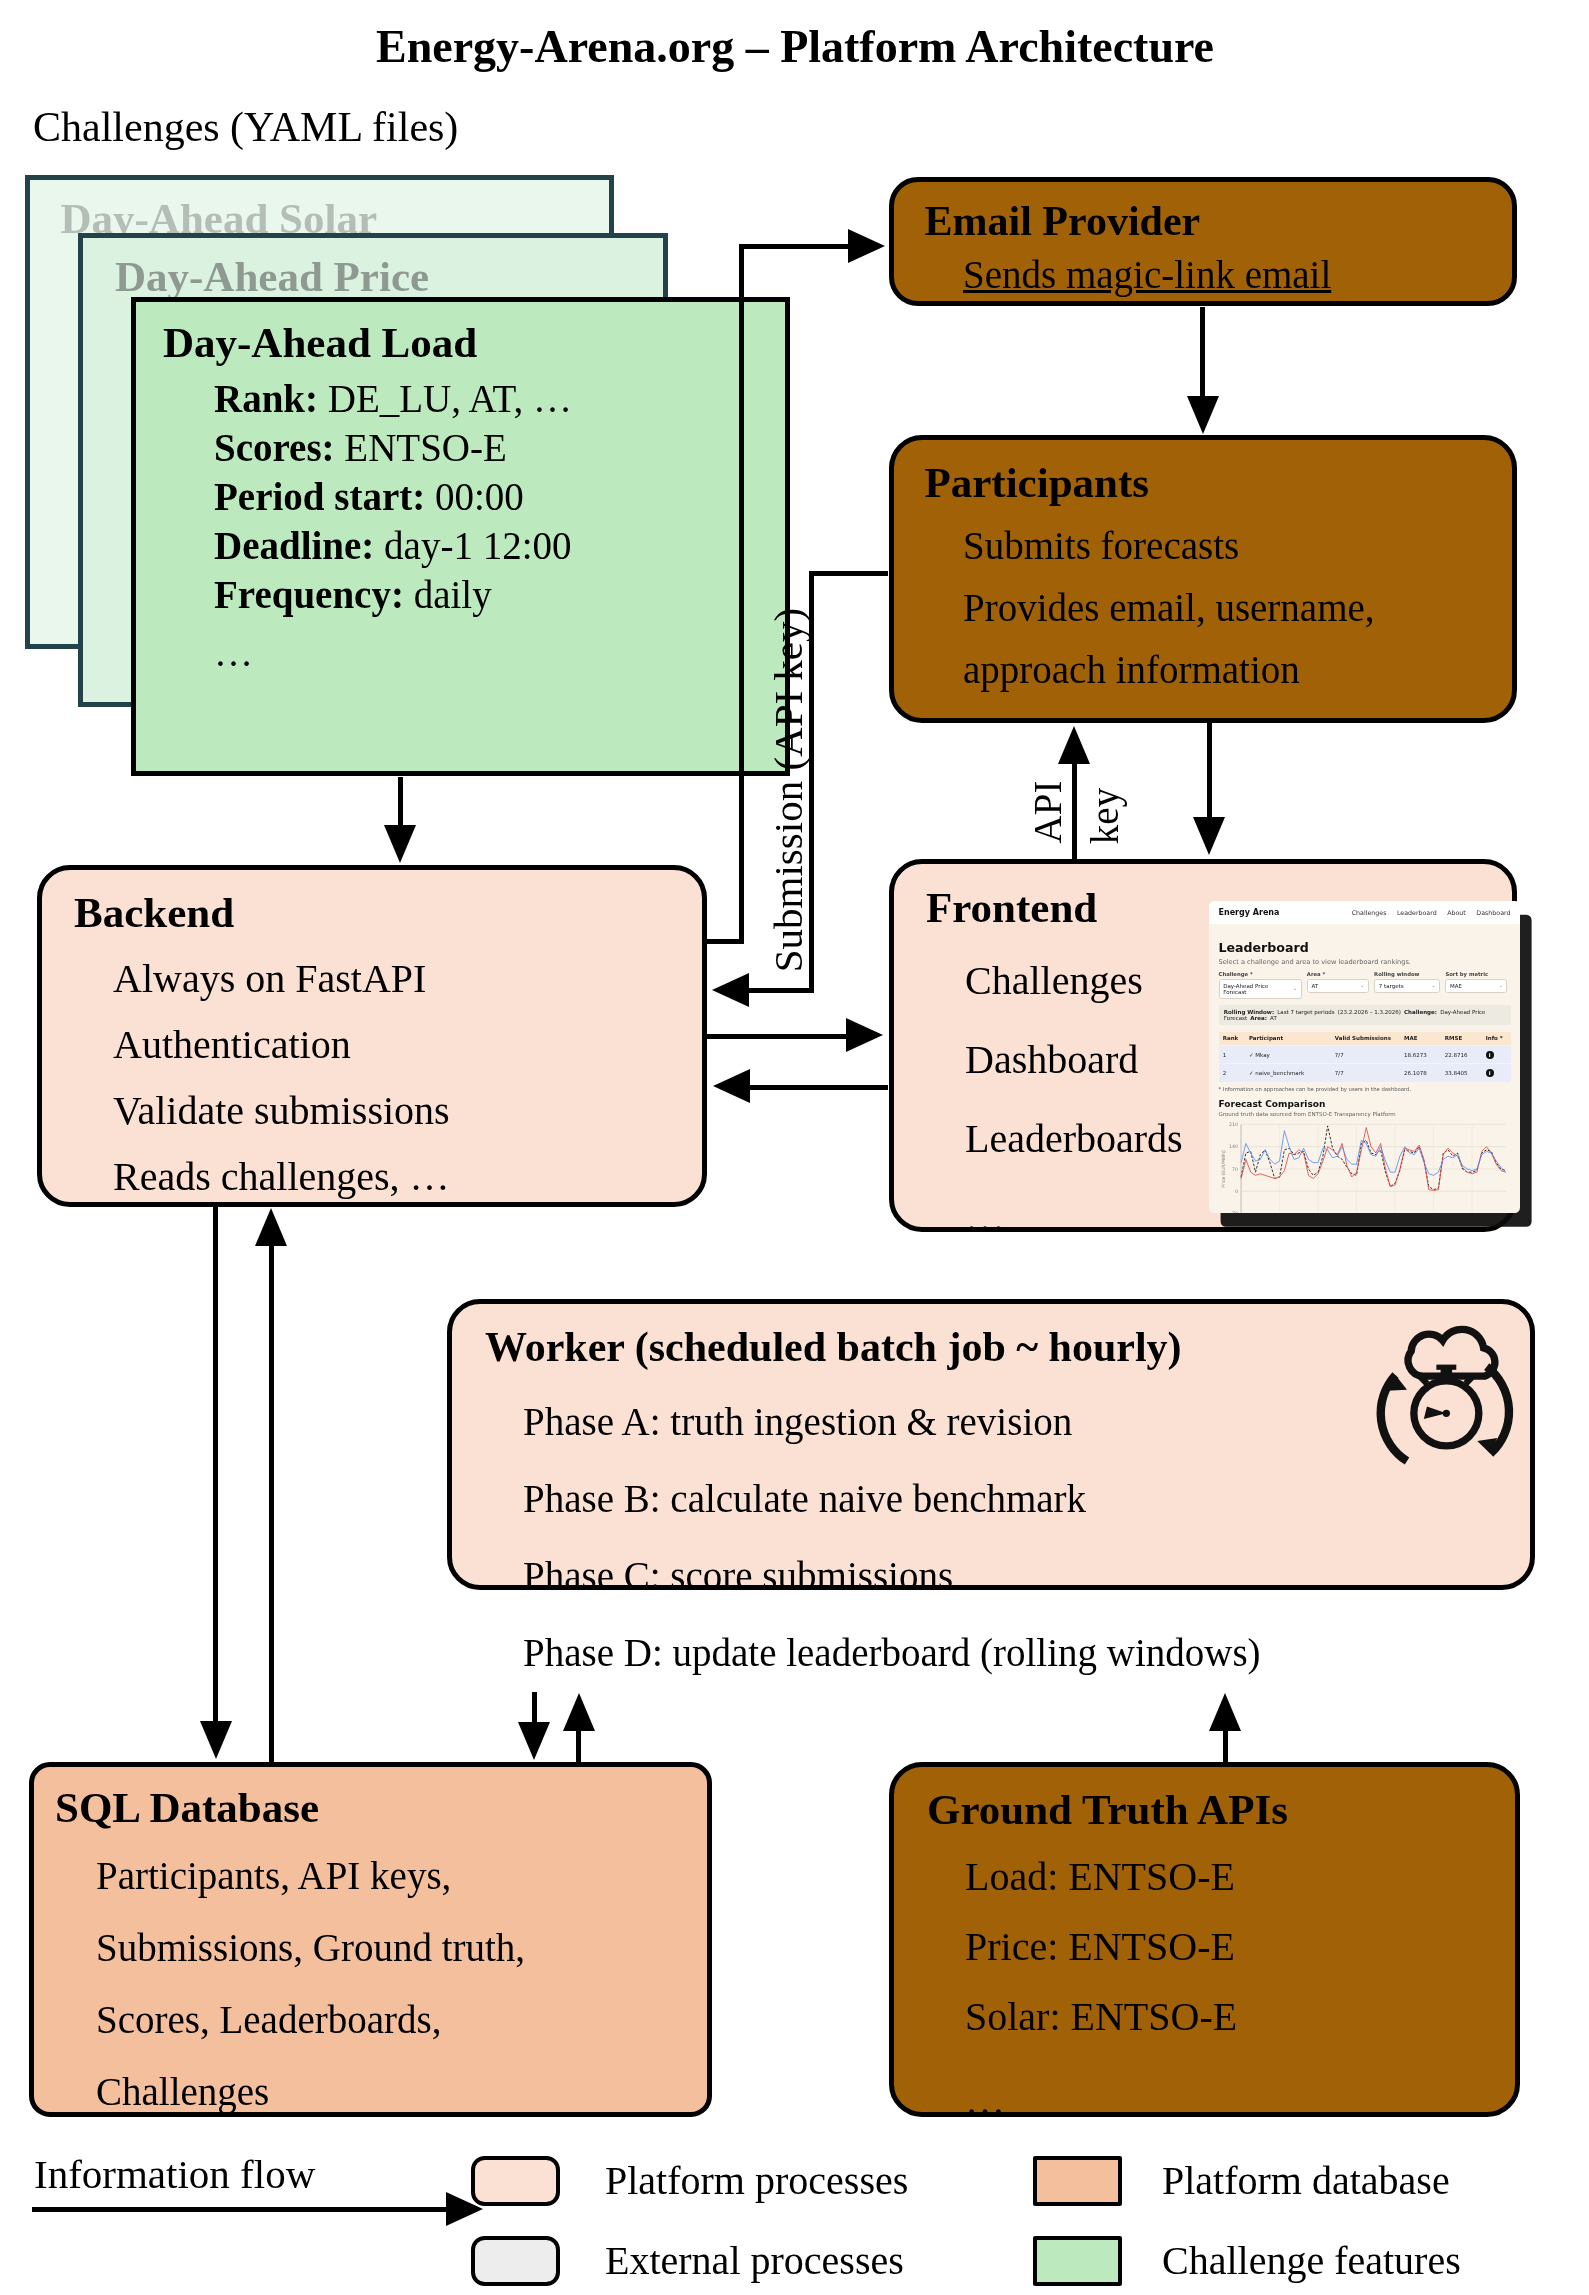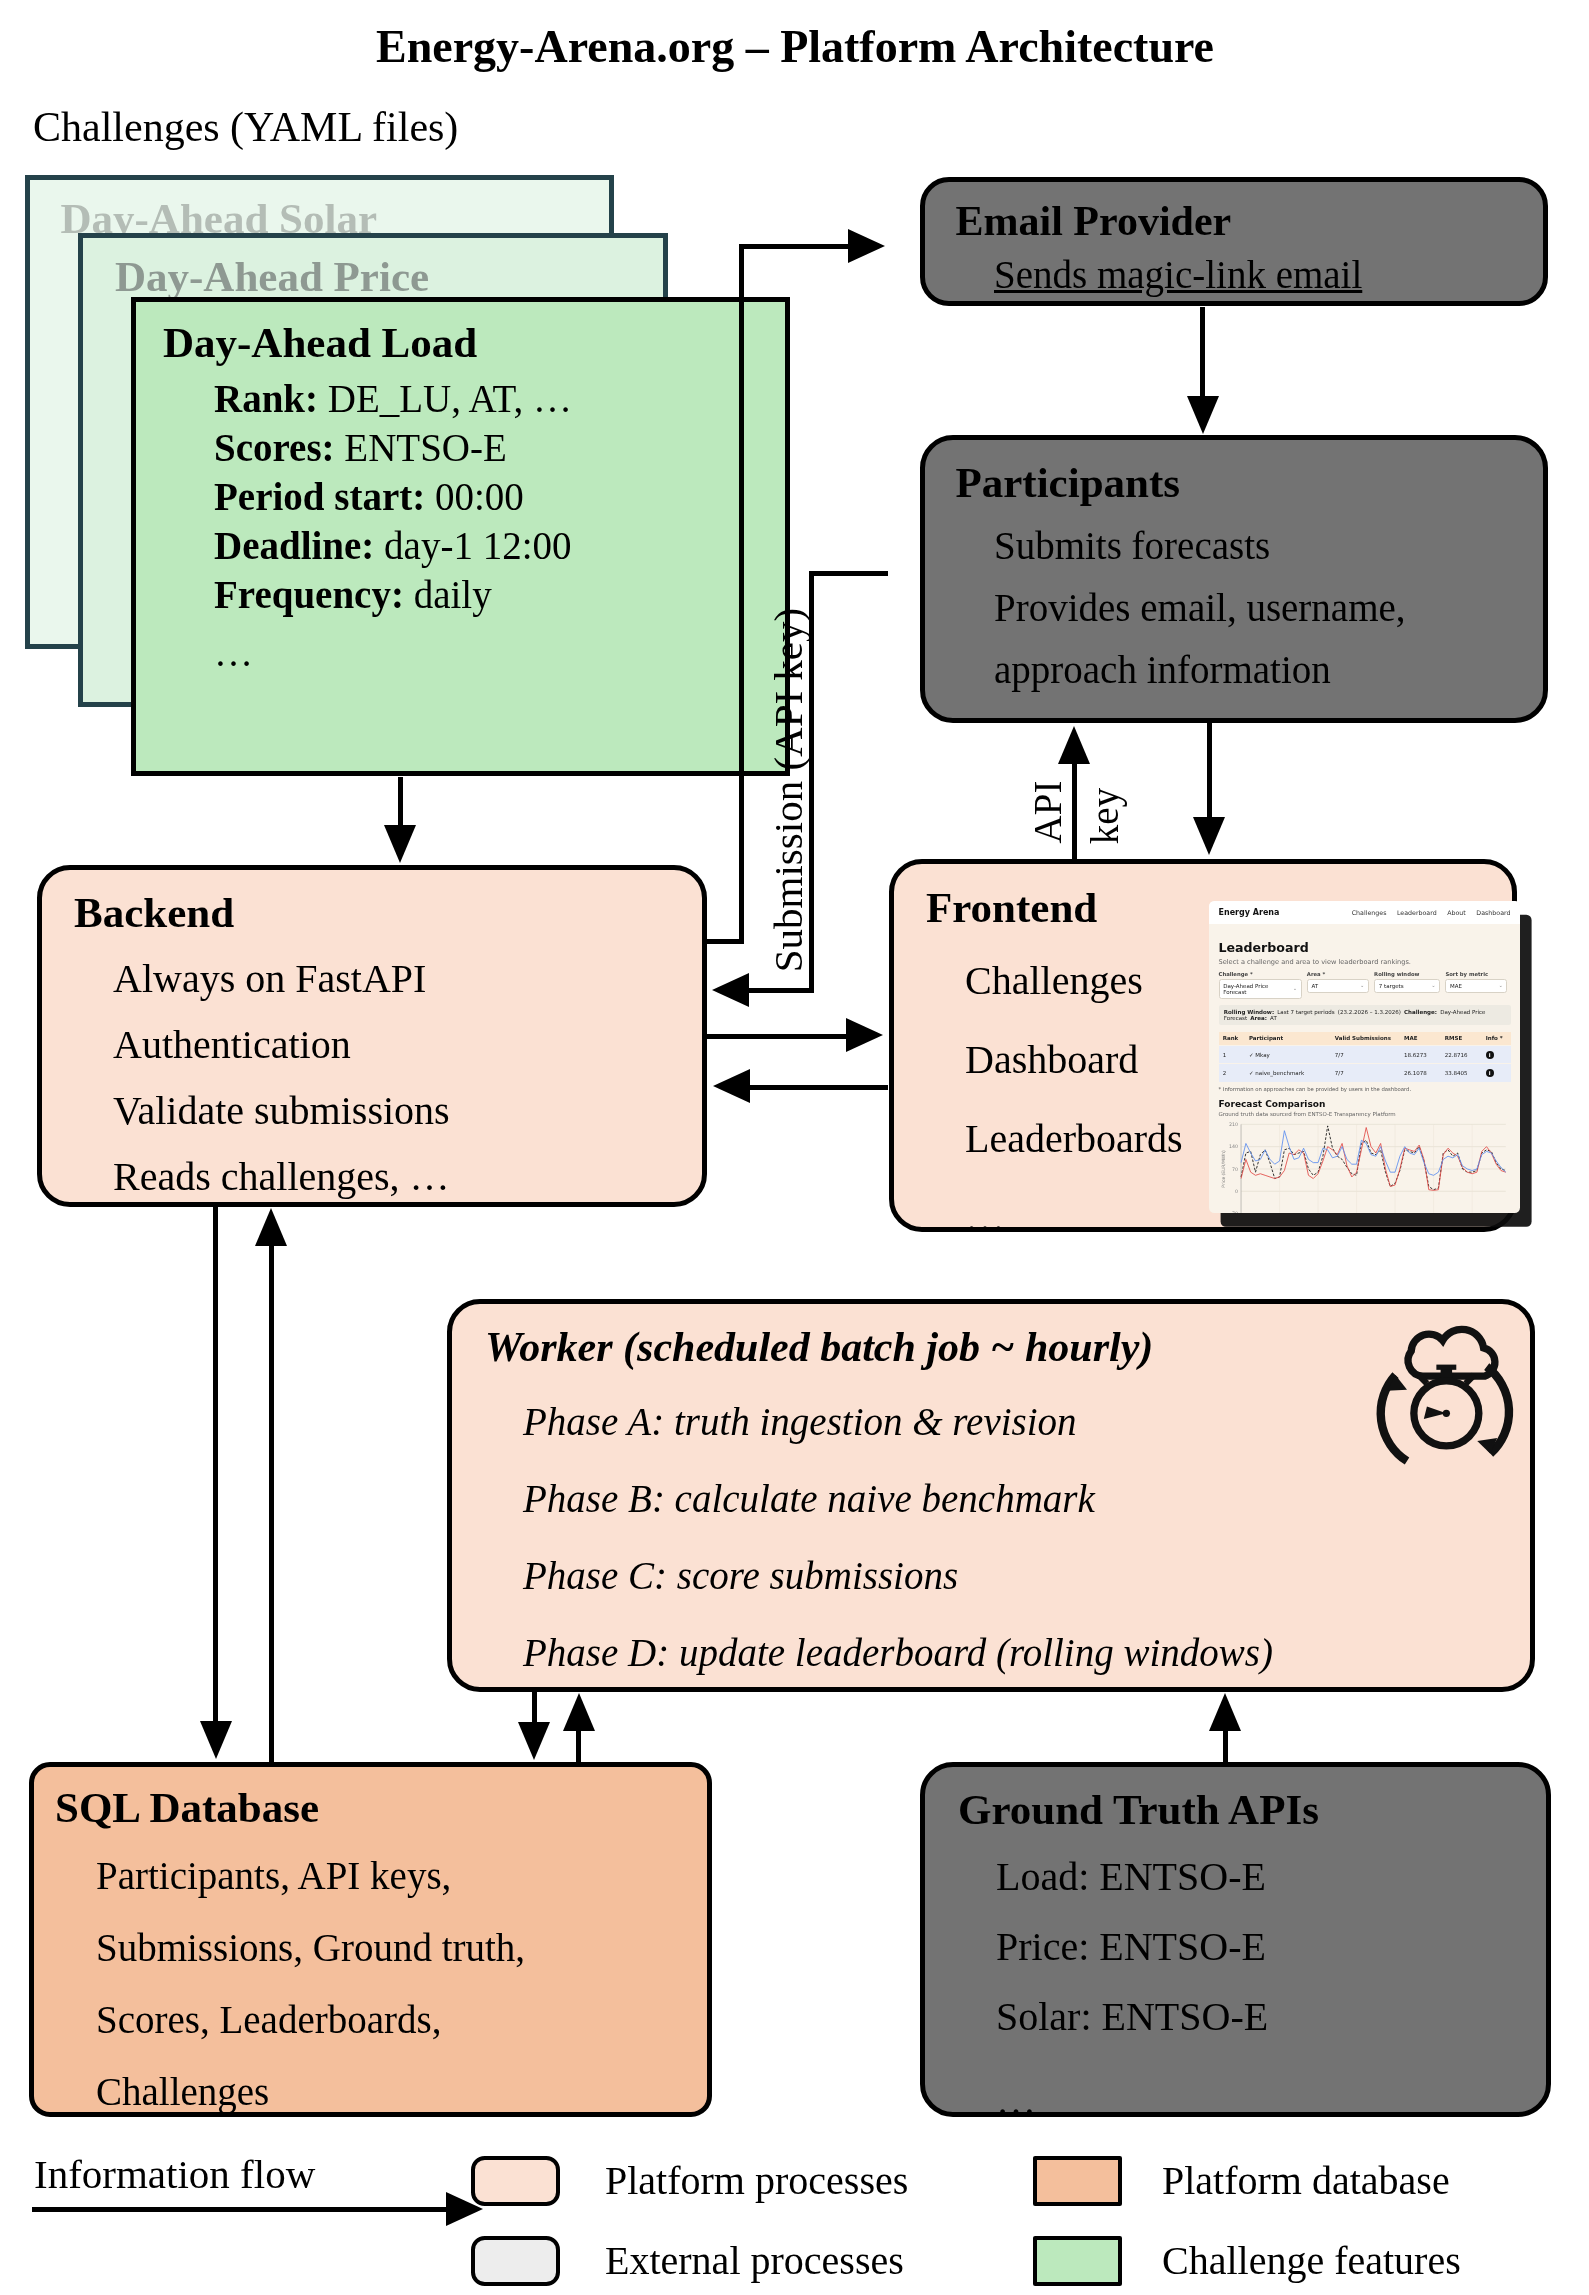--- a/index.html
+++ b/index.html
@@ -3,21 +3,21 @@
 <meta charset="utf-8">
 <style>
   html,body{margin:0;padding:0;background:#fff;}
   #canvas{position:relative;width:1590px;height:2295px;background:#ffffff;overflow:hidden;
           font-family:"Liberation Serif","DejaVu Serif",serif;color:#000;}
   .abs{position:absolute;}
   
   .node{position:absolute;border:5.3px solid #000;box-sizing:border-box;}
   .rounded{border-radius:33px;}
   .peach{background:#fbe1d3;}
-  .grayf{background:#737373;margin-left:31px;}
+  .grayf{background:#a16207;}
   .salmon{background:#f4bf9c;border-radius:21px;}
   .node .t{font-weight:bold;font-size:43px;line-height:57px;}
   .node .ln{font-size:40px;text-decoration:underline;}
   
   .card{position:absolute;border:5.3px solid #24424a;box-sizing:border-box;}
   .card .ct{font-weight:bold;font-size:43px;line-height:53px;}
   
   .vline{position:absolute;width:4.7px;background:#000;}
   .hline{position:absolute;height:4.7px;background:#000;}
   .head-right{position:absolute;width:0;height:0;border-top:17.4px solid transparent;border-bottom:17.4px solid transparent;border-left:37px solid #000;}
@@ -115,21 +115,21 @@
   <div class="node rounded peach" style="left:889px;top:859px;width:628px;height:373px;">
     <div class="t" style="padding:14.7px 0 0 32px;">Frontend</div>
     <div style="padding:5.3px 0 0 71px;font-size:40px;line-height:79px;">
       <div>Challenges</div>
       <div>Dashboard</div>
       <div>Leaderboards</div>
       <div class="ellip">…</div>
     </div>
   </div>
 
-  <div class="node rounded peach" style="left:447px;top:1299px;width:1088px;height:393px;font-style:italic;">
+  <div class="node rounded peach" style="left:447px;top:1299px;width:1088px;height:291px;">
     <div class="t" style="padding:14.7px 0 0 33px;font-size:42px;">Worker (scheduled batch job ~ hourly)</div>
     <div style="padding:7.4px 0 0 71px;font-size:39px;line-height:77px;">
       <div>Phase A: truth ingestion &amp; revision</div>
       <div>Phase B: calculate naive benchmark</div>
       <div>Phase C: score submissions</div>
       <div>Phase D: update leaderboard (rolling windows)</div>
     </div>
 
     <svg style="position:absolute;right:14.7px;top:11.6px;" width="152" height="158" viewBox="0 0 290 300">
       <path d="M92 66 a34 34 0 0 1 60-20 a42 42 0 0 1 78 14 a28 28 0 0 1 2 54 l-118 0 a30 30 0 0 1-22-48 z" fill="none" stroke="#111" stroke-width="14"></path>

